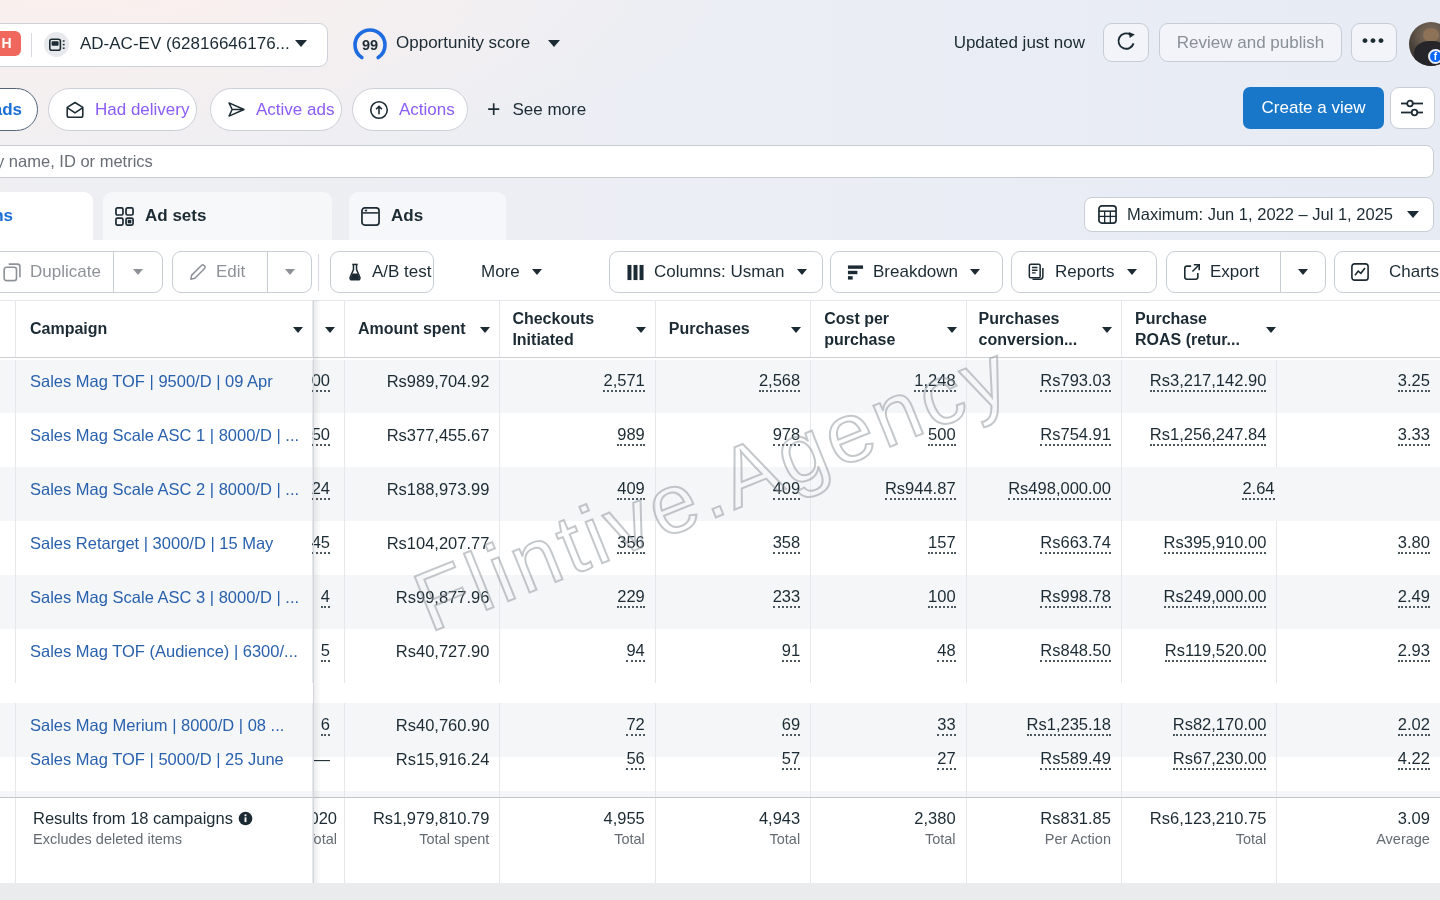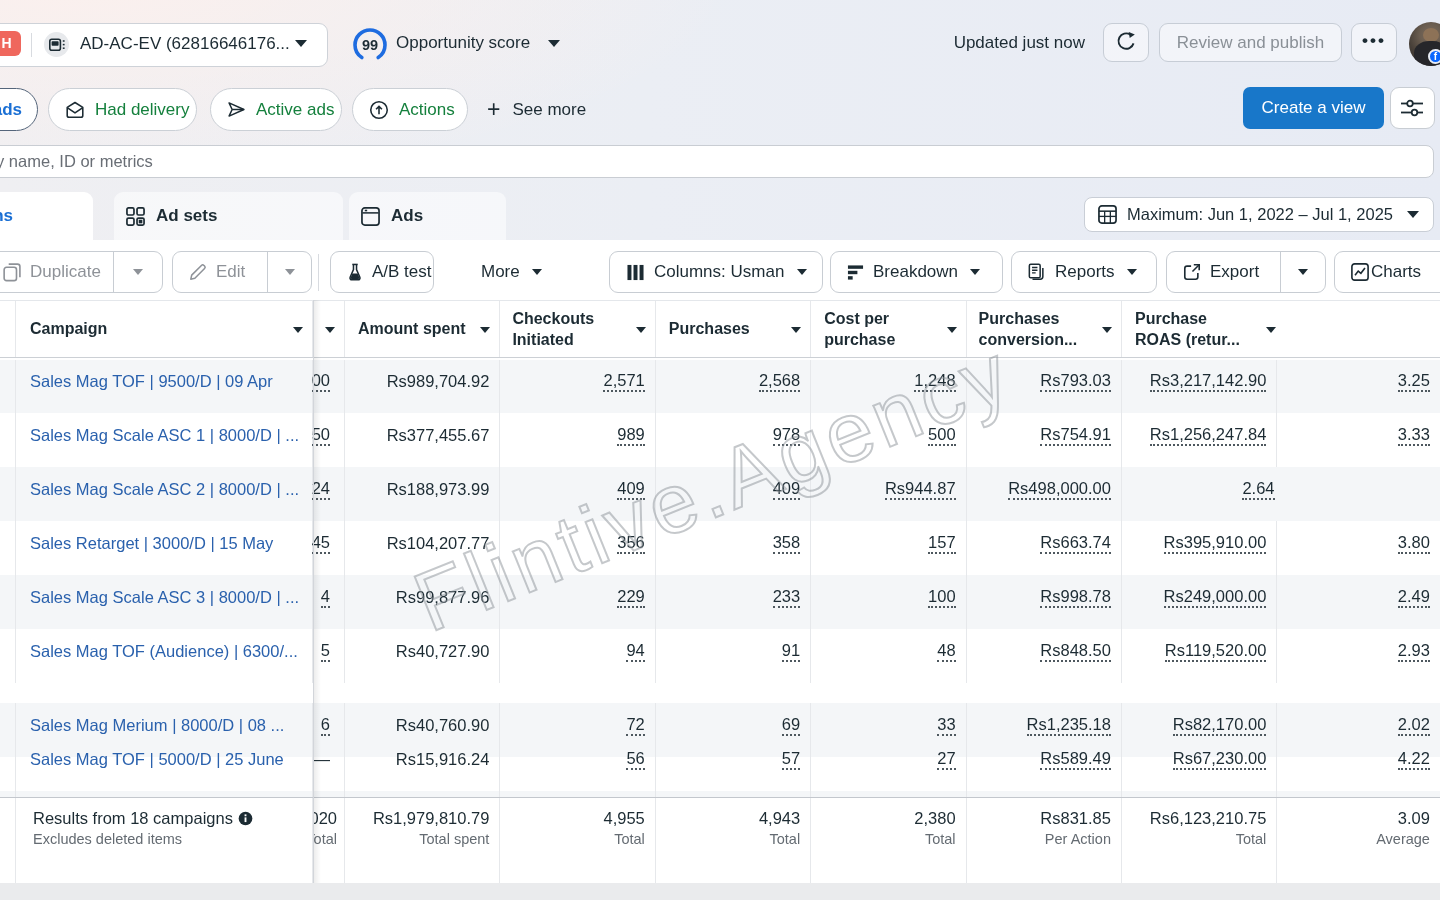--- a/index.html
+++ b/index.html
@@ -29,21 +29,21 @@
 .refbtn { left:1103px; top:23px; width:46px; height:39px; }
 .rpbtn { left:1159px; top:23px; width:183px; height:39px; color:#8a9097; font-size:17px; text-align:center; line-height:37px; }
 .dots { left:1351px; top:23px; width:46px; height:39px; color:#1c2b33; font-size:17px; letter-spacing:2px; text-align:center; line-height:34px; font-weight:bold; }
 .avatar { left:1409px; top:22px; width:44px; height:44px; border-radius:50%; overflow:hidden;
   background:radial-gradient(circle at 50% 30%, #7d6c5c 0%, #6a5d50 30%, #473f38 60%, #2e2a26 100%); }
 .avhead { position:absolute; left:14px; top:6px; width:16px; height:14px; border-radius:50%; background:#8d7257; }
 .avbody { position:absolute; left:5px; top:19px; width:34px; height:26px; border-radius:45%; background:#26262a; }
 .fbbadge { left:1428px; top:49px; width:15px; height:15px; border-radius:50%; background:#0866ff; border:2px solid #e8ecf4; color:#fff; font-size:10px; font-weight:bold; text-align:center; line-height:12px; }
 
 
-.pill { position:absolute; top:88px; height:43px; background:#fff; border:1px solid #cbd0d6; border-radius:22px; display:flex; align-items:center; font-size:17px; color:#15803d; }
+.pill { position:absolute; top:88px; height:43px; background:#fff; border:1px solid #cbd0d6; border-radius:22px; display:flex; align-items:center; font-size:17px; color:#8b5cf6; }
 .pill svg { margin-right:9px; }
 .seemore { position:absolute; left:487px; top:88px; height:43px; display:flex; align-items:center; font-size:17px; color:#1c2b33; }
 
 
 .search { left:-83px; top:145px; width:1517px; height:33px; background:#fff; border:1px solid #c9cdd3; border-radius:8px; font-size:16.5px; color:#696e75; line-height:31px; padding-left:12px; }
 
 
 .tab { position:absolute; top:192px; height:48px; border-radius:9px 9px 0 0; display:flex; align-items:center; font-size:17px; font-weight:bold; }
 .tab svg { margin-right:11px; }
 .tabactive { background:#fff; }
@@ -143,21 +143,21 @@
     <circle cx="9" cy="5.5" r="2.8" fill="none" stroke="#1c2b33" stroke-width="1.8"></circle>
     <line x1="12" y1="5.5" x2="22" y2="5.5" stroke="#1c2b33" stroke-width="1.8"></line>
     <line x1="0" y1="14.5" x2="10" y2="14.5" stroke="#1c2b33" stroke-width="1.8"></line>
     <circle cx="13.5" cy="14.5" r="2.8" fill="none" stroke="#1c2b33" stroke-width="1.8"></circle>
     <line x1="17" y1="14.5" x2="22" y2="14.5" stroke="#1c2b33" stroke-width="1.8"></line>
   </svg>
 
   <div class="abs search">Search by name, ID or metrics</div>
 
   <div class="tab tabactive" style="left:-80px;width:173px;justify-content:flex-end;padding-right:80px;color:#1a6fd4;overflow:hidden">ns</div>
-  <div class="tab tabinactive" style="left:114px;width:229px;padding-left:12px">
+  <div class="tab tabinactive" style="left:103px;width:229px;padding-left:12px">
     <svg width="19" height="19" viewBox="0 0 20 20">
         <rect x="1" y="1" width="7.4" height="7.4" rx="1.6" fill="none" stroke="#1c2b33" stroke-width="1.8"></rect>
         <rect x="11.6" y="1" width="7.4" height="7.4" rx="1.6" fill="none" stroke="#1c2b33" stroke-width="1.8"></rect>
         <rect x="1" y="11.6" width="7.4" height="7.4" rx="1.6" fill="none" stroke="#1c2b33" stroke-width="1.8"></rect>
         <rect x="11.6" y="11.6" width="7.4" height="7.4" rx="1.6" fill="none" stroke="#1c2b33" stroke-width="1.8"></rect>
         <rect x="13.4" y="13.4" width="3.8" height="3.8" fill="#1c2b33"></rect>
       </svg>
     Ad sets</div>
   <div class="tab tabinactive" style="left:349px;width:157px;padding-left:12px">
     <svg width="19" height="19" viewBox="0 0 20 20">
@@ -240,21 +240,21 @@
         <path d="M16.5 5.5v9.5a3 3 0 0 1-3 3H5" fill="none" stroke="#1c2b33" stroke-width="1.7"></path>
       </svg>
     <span style="margin-left:9px">Reports</span>
     <span class="scaret" style="margin-left:12px"></span>
   </div>
   <div class="tbtn" style="left:1334px;width:120px">
     <svg style="margin-left:16px" width="18" height="18" viewBox="0 0 20 20">
         <rect x="1" y="1" width="18" height="18" rx="3" fill="none" stroke="#1c2b33" stroke-width="1.8"></rect>
         <path d="M4.5 13.5 8 9l3 2.5 4.5-6" fill="none" stroke="#1c2b33" stroke-width="1.8"></path>
       </svg>
-    <span style="margin-left:2px">Charts</span>
+    <span style="margin-left:20px">Charts</span>
   </div>
 
   <div id="thead" class="abs">
     <div class="hc" style="width:16px;border-right:1px solid #e6e8eb"></div>
     <div class="hc" style="width:297px;padding-left:14px">Campaign<span class="hcaret"></span></div>
     <div class="hc" style="width:32px">
         <span class="hcaret"></span>
       </div>
     <div class="hc" style="width:155.4px;padding-left:13px">Amount spent<span class="hcaret"></span></div>
     <div class="hc" style="width:155.4px;padding-left:12px;line-height:21px">Checkouts<br>Initiated<span class="hcaret"></span></div>

